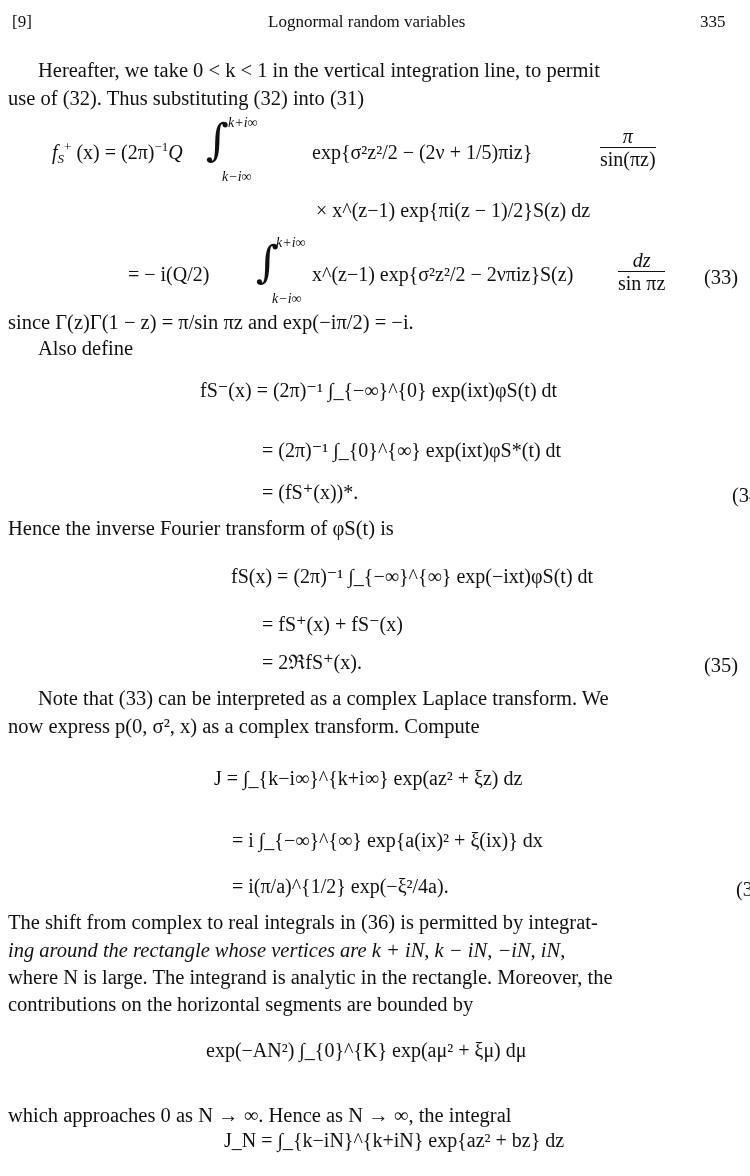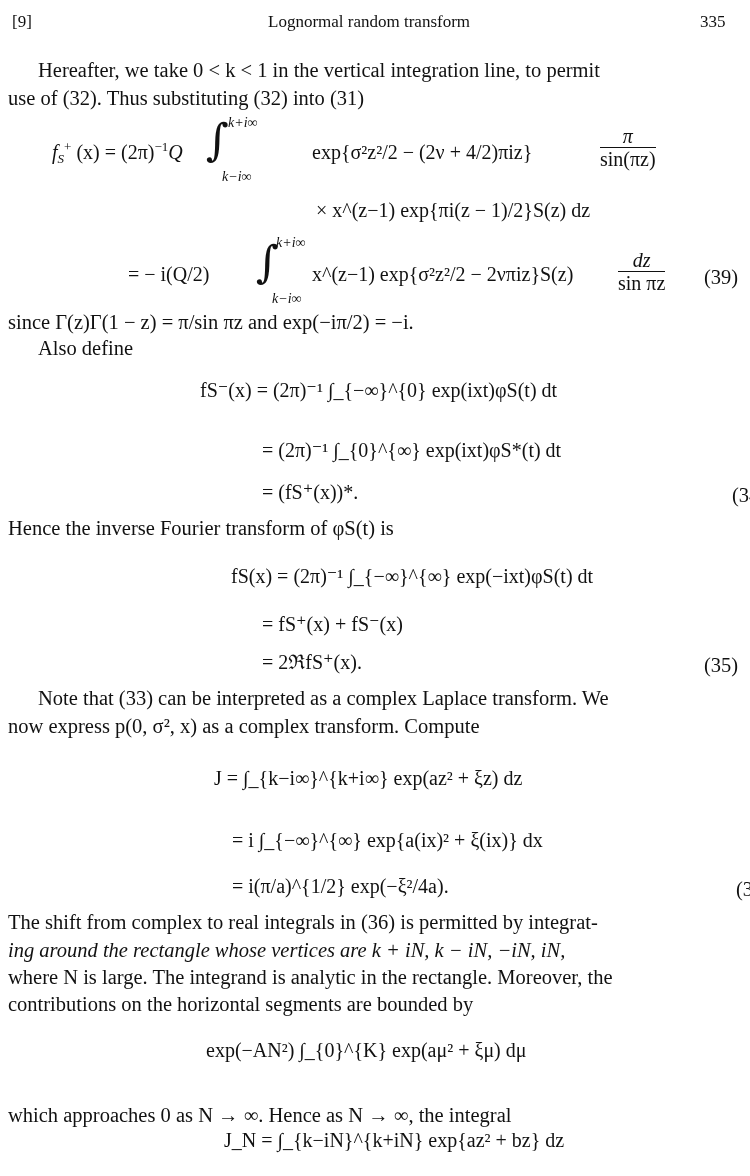--- a/index.html
+++ b/index.html
@@ -19,49 +19,49 @@
   sup { font-size: 13px; vertical-align: 8px; line-height: 0; }
   sub { font-size: 13px; vertical-align: -4px; line-height: 0; }
   .frac { display: inline-block; text-align: center; vertical-align: middle; }
   .frac .num { display: block; border-bottom: 1px solid #111; padding: 0 2px 1px; }
   .frac .den { display: block; padding-top: 1px; }
 </style>
 </head>
 <body>
 
 <div class="abs hdr" style="left:12px;">[9]</div>
-<div class="abs hdr" style="left:268px;">Lognormal random transform</div>
+<div class="abs hdr" style="left:268px;">Lognormal random variables</div>
 <div class="abs hdr" style="left:700px;">335</div>
 
 <div class="abs txt" style="left:38px; top:60px;">Hereafter, we take  0 &lt; k &lt; 1  in the vertical integration line, to permit</div>
 <div class="abs txt" style="left:8px; top:88px;">use of (32). Thus substituting (32) into (31)</div>
 
 <div class="abs eq" style="left:52px; top:142px;">
   <span class="m">f</span><sub class="m">S</sub><sup>+</sup>
   <span>(x) = (2π)</span><sup>−1</sup><span class="m">Q</span>
 </div>
 <div class="abs int" style="left:206px; top:118px;">∫</div>
 <div class="abs lim" style="left:228px; top:116px;">k+i∞</div>
 <div class="abs lim" style="left:222px; top:170px;">k−i∞</div>
-<div class="abs eq" style="left:312px; top:142px;">exp{σ²z²/2 − (2ν + 4/2)πiz}</div>
+<div class="abs eq" style="left:312px; top:142px;">exp{σ²z²/2 − (2ν + 1/5)πiz}</div>
 <div class="abs eq" style="left:600px; top:126px;">
   <span class="frac"><span class="num m">π</span><span class="den">sin(πz)</span></span>
 </div>
 
 <div class="abs eq" style="left:316px; top:200px;">× x^(z−1) exp{πi(z − 1)/2}S(z) dz</div>
 
 <div class="abs eq" style="left:128px; top:264px;">= − i(Q/2)</div>
 <div class="abs int" style="left:256px; top:240px;">∫</div>
 <div class="abs lim" style="left:276px; top:236px;">k+i∞</div>
 <div class="abs lim" style="left:272px; top:292px;">k−i∞</div>
 <div class="abs eq" style="left:312px; top:264px;">x^(z−1) exp{σ²z²/2 − 2νπiz}S(z)</div>
 <div class="abs eq" style="left:618px; top:250px;">
   <span class="frac"><span class="num m">dz</span><span class="den">sin πz</span></span>
 </div>
-<div class="abs eqno" style="left:704px; top:266px;">(39)</div>
+<div class="abs eqno" style="left:704px; top:266px;">(33)</div>
 
 <div class="abs txt" style="left:8px; top:312px;">since  Γ(z)Γ(1 − z) = π/sin πz     and     exp(−iπ/2) = −i.</div>
 <div class="abs txt" style="left:38px; top:338px;">Also define</div>
 
 <div class="abs eq" style="left:200px; top:380px;">fS⁻(x) = (2π)⁻¹ ∫_{−∞}^{0} exp(ixt)φS(t) dt</div>
 <div class="abs eq" style="left:262px; top:440px;">= (2π)⁻¹ ∫_{0}^{∞} exp(ixt)φS*(t) dt</div>
 <div class="abs eq" style="left:262px; top:482px;">= (fS⁺(x))*.</div>
 <div class="abs eqno" style="left:732px; top:484px;">(34)</div>
 
 <div class="abs txt" style="left:8px; top:518px;text-align:center;">Hence the inverse Fourier transform of  φS(t)  is</div>

